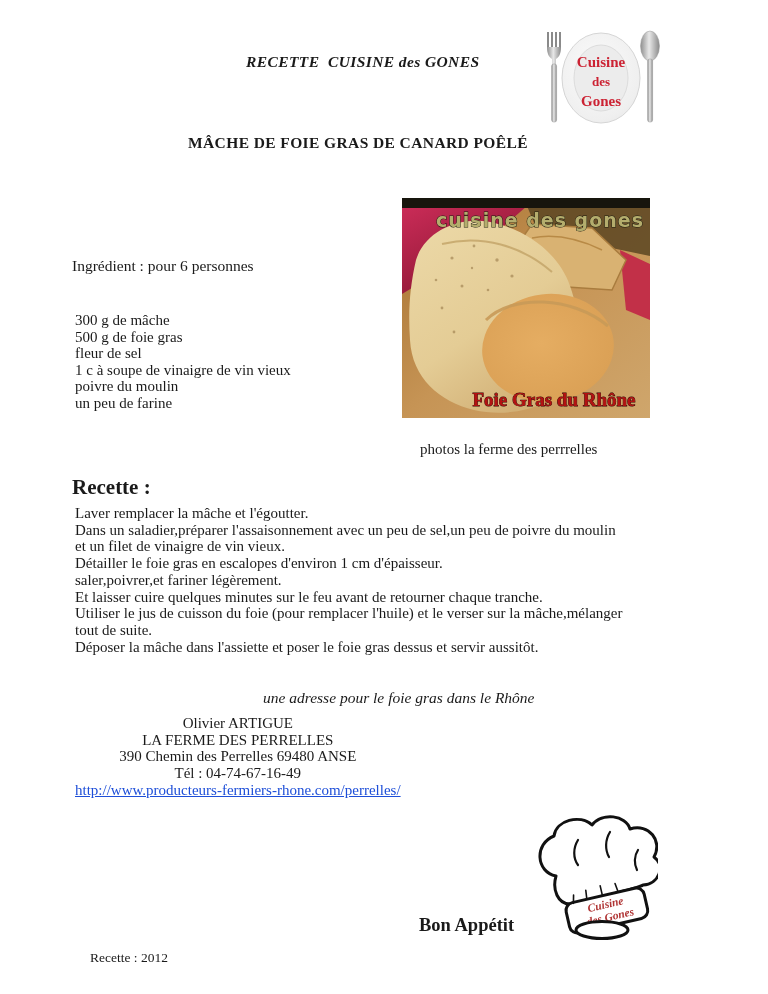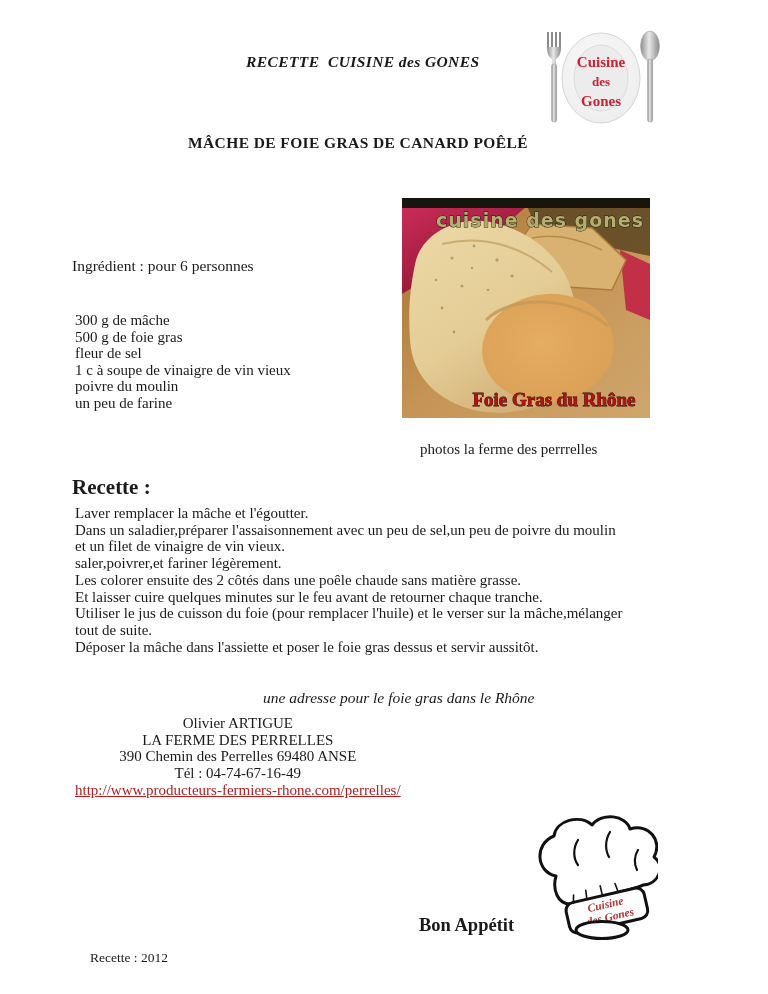--- a/index.html
+++ b/index.html
@@ -38,21 +38,21 @@
   .recette-heading { left:72px; top:475px; font-size:21px; font-weight:bold; }
   .recipe-lines { left:75px; top:505px; font-size:15px; line-height:16.7px; }
   .recipe-lines div { white-space:nowrap; }
 
   .address-intro {
     left:237px; top:689px; font-size:15.5px; font-style:italic;margin-left:26px;
   }
   .address-block { left:75px; top:715px; font-size:15px; line-height:16.7px; }
   .address-block div { white-space:nowrap;text-align:center; }
   .address-block a {
-    color:#b91c1c; text-decoration:underline;
+    color:#1d4ed8; text-decoration:underline;
   }
 
   .hat-svg { left:522px; top:812px; }
 
   .bon-appetit { left:419px; top:915px; font-size:18.5px; font-weight:bold; }
   .footer-note { left:90px; top:950px; font-size:13.5px; }
 </style>
 </head>
 <body>
 
@@ -170,22 +170,22 @@
     <div>1 c à soupe de vinaigre de vin vieux</div>
     <div>poivre du moulin</div>
     <div>un peu de farine</div>
   </div>
 
   <div class="abs recette-heading nowrap">Recette :</div>
   <div class="abs recipe-lines">
     <div>Laver remplacer la mâche et l'égoutter.</div>
     <div>Dans un saladier,préparer l'assaisonnement avec un peu de sel,un peu de poivre du moulin</div>
     <div>et un filet de vinaigre de vin vieux.</div>
+    <div>Détailler le foie gras en escalopes d'environ 1 cm d'épaisseur.</div>
     <div>saler,poivrer,et fariner légèrement.</div>
-    <div>Les colorer ensuite des 2 côtés dans une poêle chaude sans matière grasse.</div>
     <div>Et laisser cuire quelques minutes sur le feu avant de retourner chaque tranche.</div>
     <div>Utiliser le jus de cuisson du foie (pour remplacer l'huile) et le verser sur la mâche,mélanger</div>
     <div>tout de suite.</div>
     <div>Déposer la mâche dans l'assiette et poser le foie gras dessus et servir aussitôt.</div>
   </div>
 
   <div class="abs address-intro nowrap">une adresse pour le foie gras dans le Rhône</div>
 
   <div class="abs address-block">
     <div>Olivier ARTIGUE</div>

